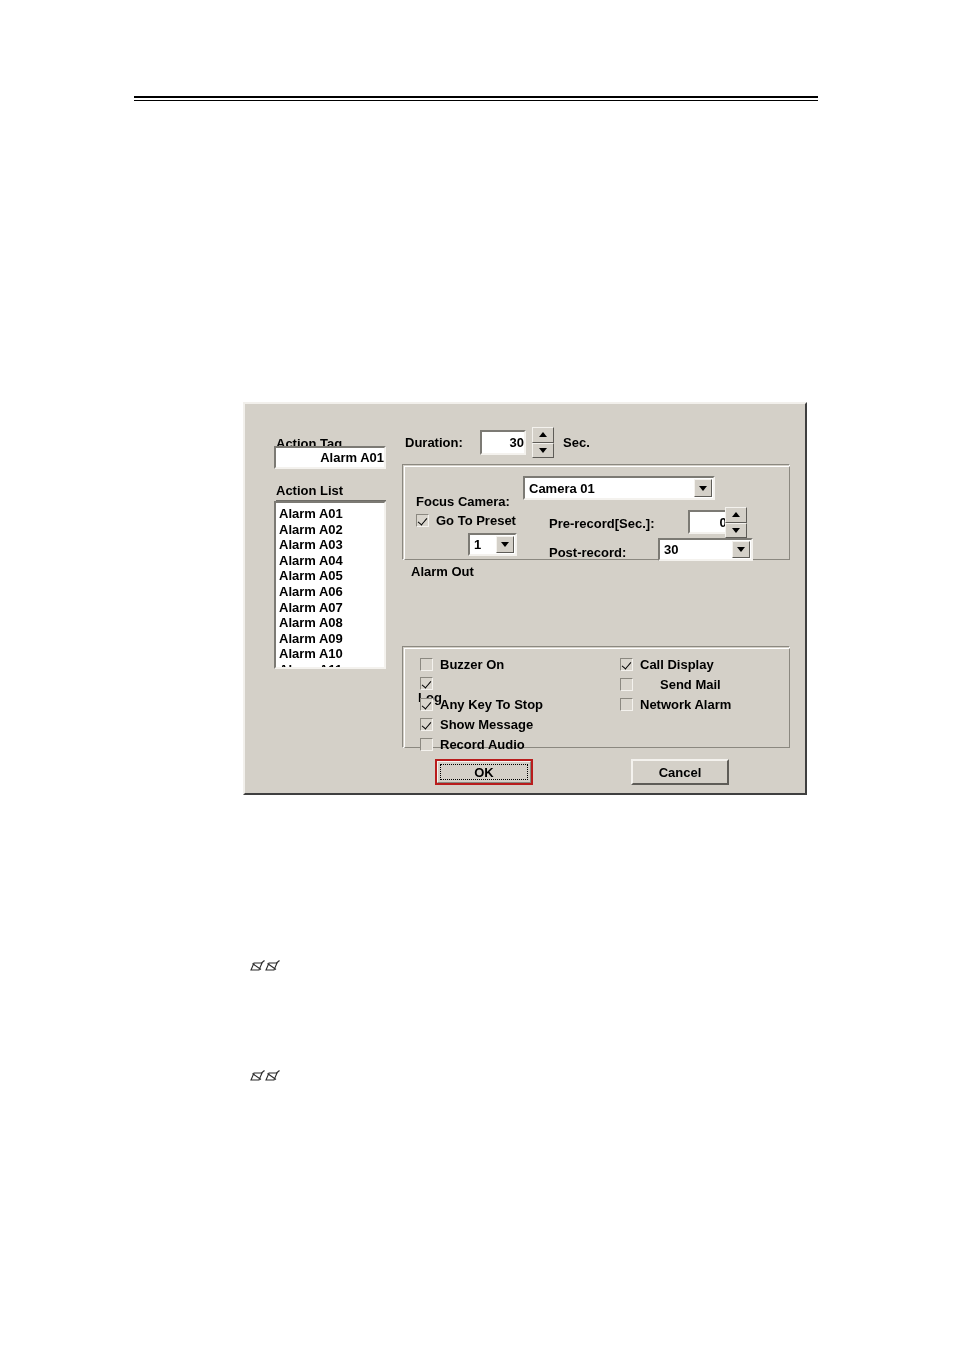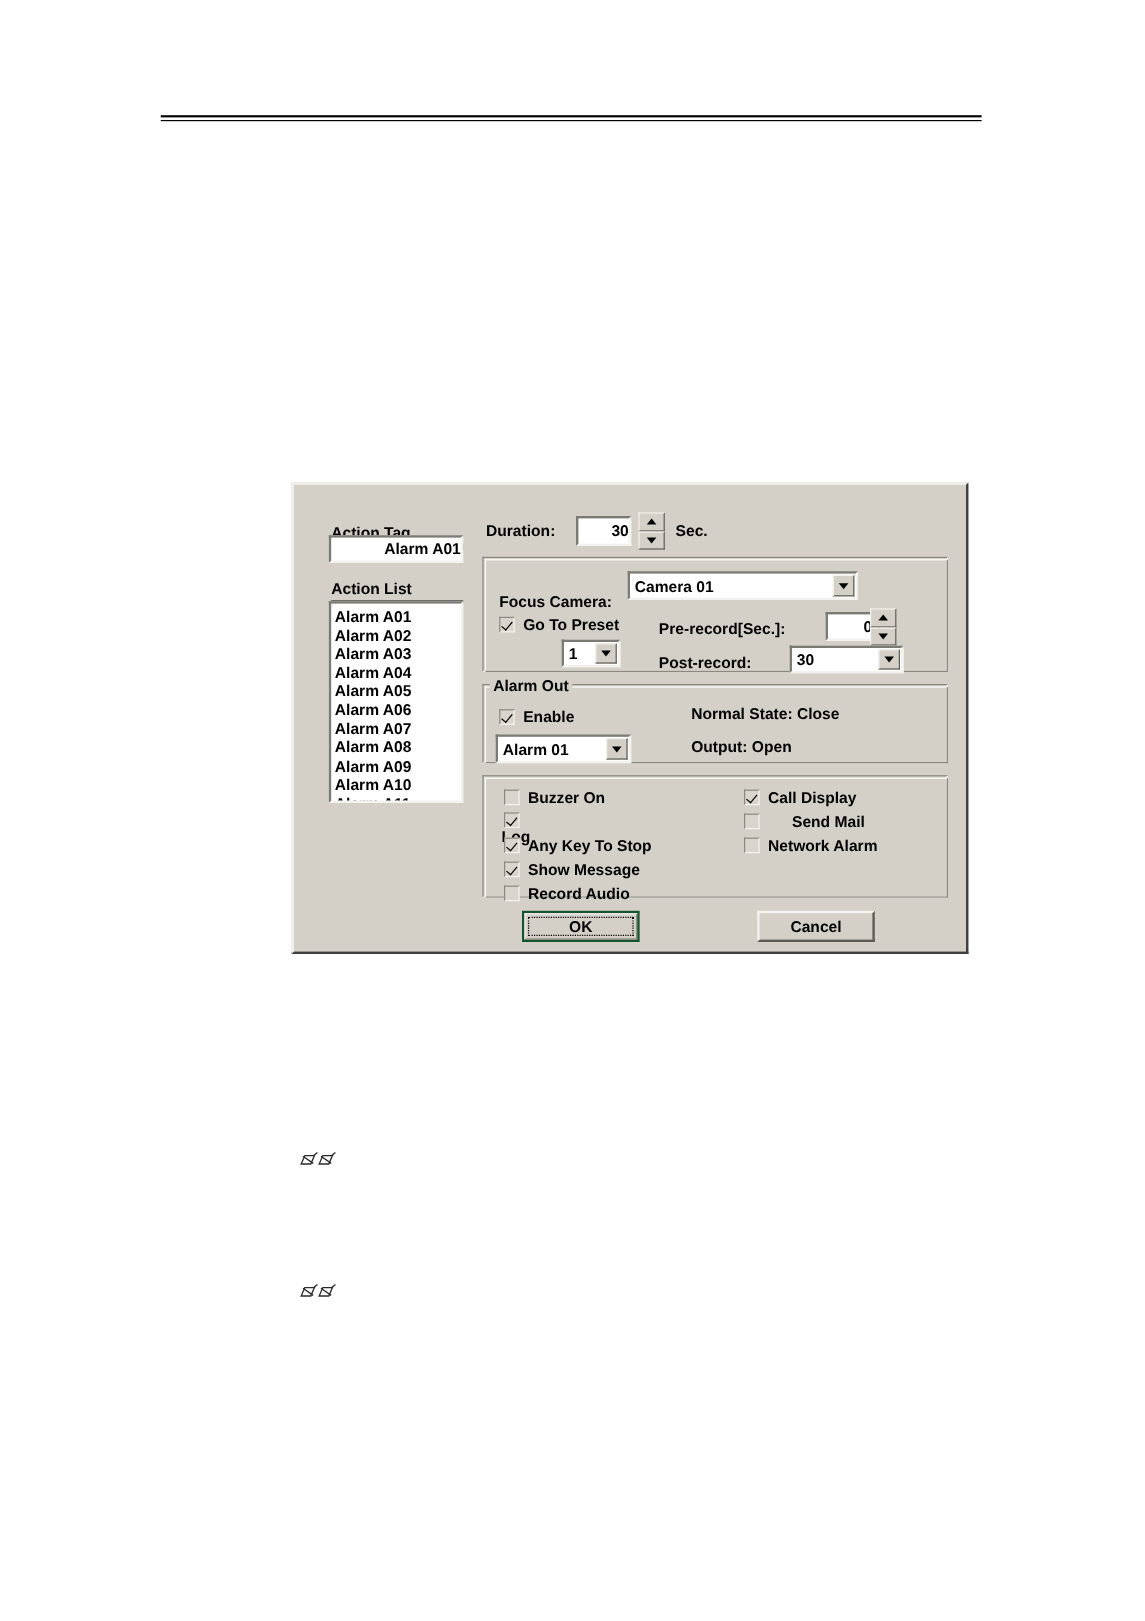--- a/index.html
+++ b/index.html
@@ -291,21 +291,21 @@
   #opt-recaudio  { left: 17px;  top: 90px; }
   #opt-calldisp  { left: 217px; top: 10px; }
   #opt-sendmail  { left: 217px; top: 30px; gap: 20px; }
   #opt-netalarm  { left: 217px; top: 50px; }
 
   
   #ok-button {
     position: absolute; left: 190px; top: 355px;
     width: 98px; height: 26px;
     background: #d4d0c8;
-    border: 2px solid #14532d;
+    border: 2px solid #b91c1c;
     box-sizing: border-box;
     display: flex; align-items: center; justify-content: center;
   }
   #ok-button .btn-inner {
     position: absolute; left: 0; top: 0; right: 0; bottom: 0;
     border-top: 1px solid #f4f2ee;
     border-left: 1px solid #f4f2ee;
     border-right: 1px solid #8b8880;
     border-bottom: 1px solid #8b8880;
     box-sizing: border-box;
@@ -445,39 +445,20 @@
     <div class="label-bold" id="postrecord-label">Post-record:</div>
 
     <div class="sunken" id="postrecord-combo">
       <span class="combo-text">30</span>
       <span class="combo-arrow-btn">
         <span class="arrow-down"></span>
       </span>
     </div>
   </div>
 
-  <div class="etched" id="alarm-out-group">
-    <div class="etched-inner"></div>
-
-    <div class="cb-row" id="alarm-enable-row">
-      <span class="cbox checked"></span>
-      <span class="cb-label">Enable</span>
-    </div>
-
-    <div class="sunken" id="alarm-out-combo">
-      <span class="combo-text">Alarm 01</span>
-      <span class="combo-arrow-btn">
-        <span class="arrow-down"></span>
-      </span>
-    </div>
-
-    <div class="label-bold" id="normal-state-text">Normal State:  Close</div>
-
-    <div class="label-bold" id="output-state-text">Output:  Open</div>
-  </div>
   <div class="label-bold" id="alarm-out-legend">Alarm Out</div>
 
   <div class="etched" id="options-group">
     <div class="etched-inner"></div>
 
     <div class="cb-row" id="opt-buzzer">
       <span class="cbox"></span>
       <span class="cb-label">Buzzer On</span>
     </div>
     <div class="cb-row" id="opt-log">

